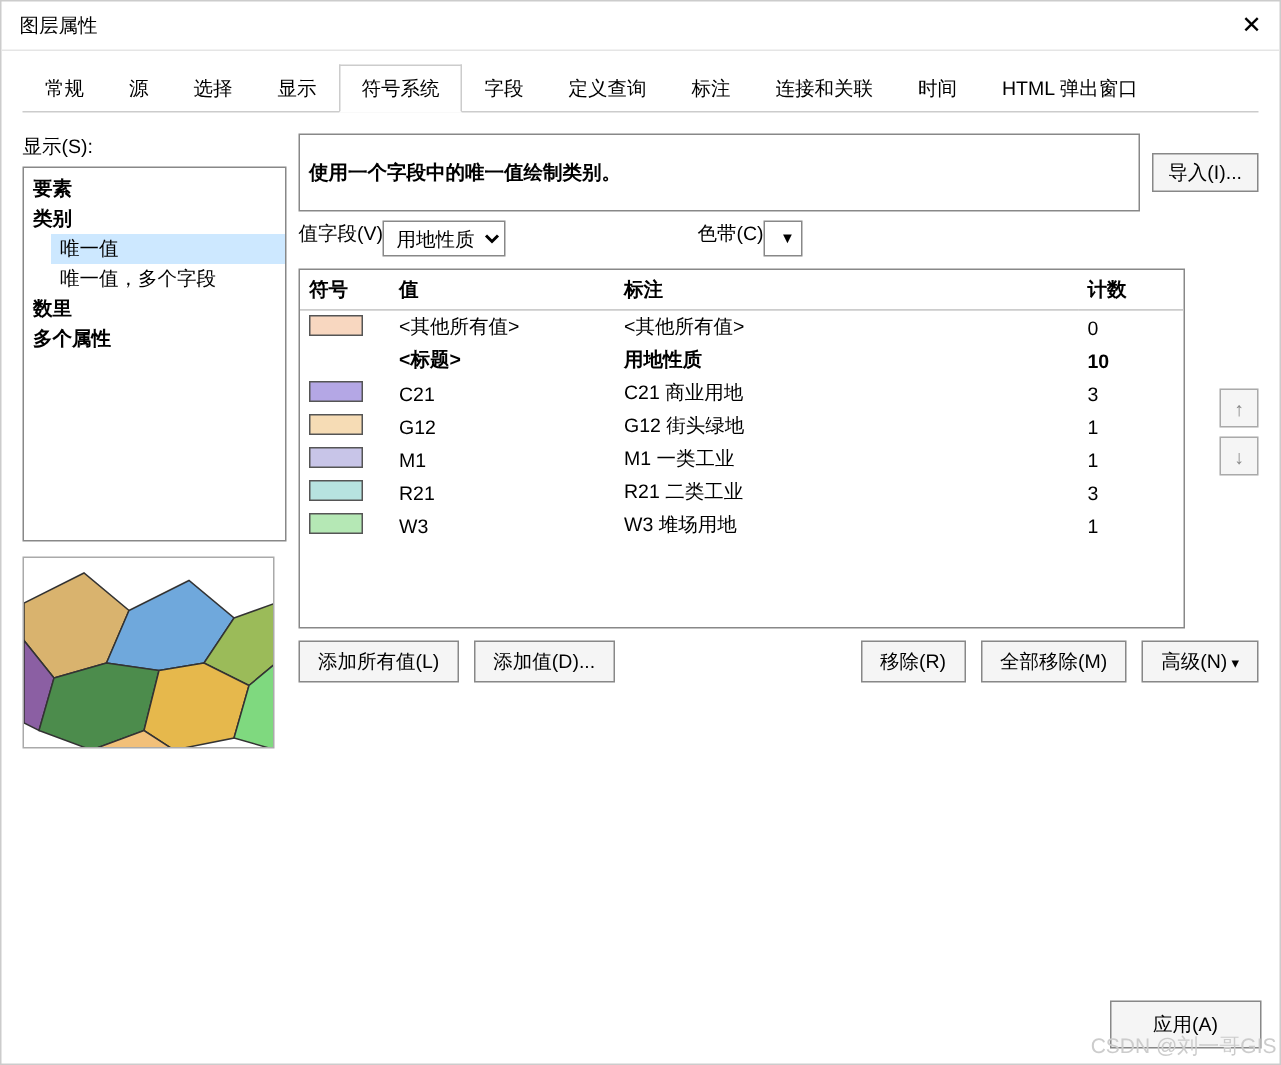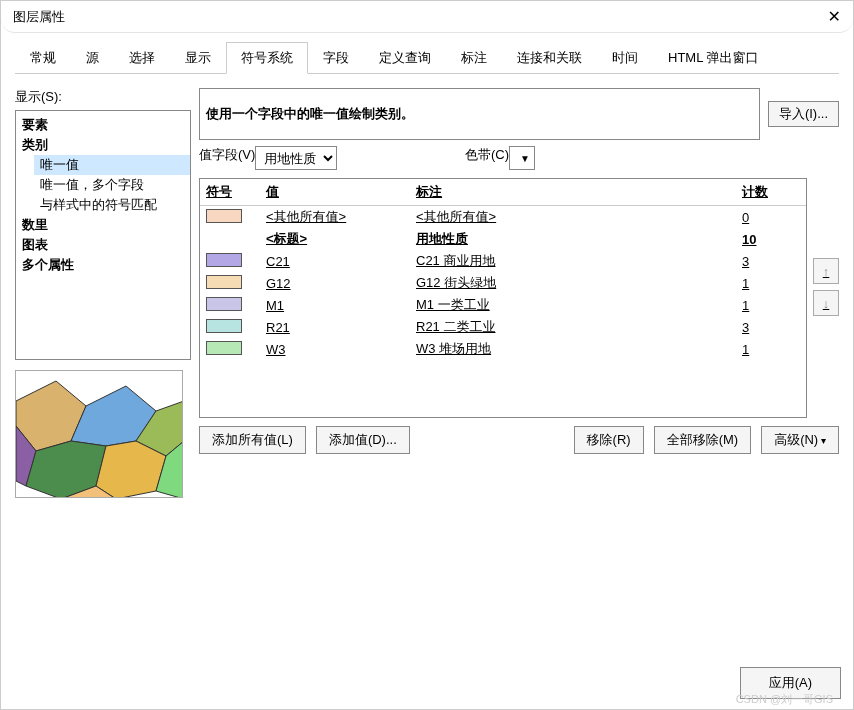--- a/index.html
+++ b/index.html
@@ -1,17 +1,17 @@
 <!DOCTYPE html>
 <html><head>
 <meta charset="utf-8">
 <style>
 * { box-sizing: border-box; font-family: "Microsoft YaHei", "SimSun", Arial, sans-serif; font-size: 13px; }
 body { margin: 0; background: #fff; width: 854px; height: 710px; position: relative; border: 1px solid #ccc; }
-.titlebar { display: flex; align-items: center; justify-content: space-between; padding: 6px 12px; border-bottom: 1px solid #e5e5e5; border-radius: 14px; }
+.titlebar { display: flex; align-items: center; justify-content: space-between; padding: 6px 12px; border-bottom: 1px solid #e5e5e5; }
 .titlebar .title { font-size: 13px; }
 .titlebar .close { font-size: 16px; cursor: pointer; }
 .tabs { display: flex; border-bottom: 1px solid #ccc; margin: 8px 14px 0 14px; }
 .tab { padding: 6px 14px; cursor: pointer; position: relative; top: 1px; border: 1px solid transparent; }
 .tab.active { border: 1px solid #ccc; border-bottom: 1px solid #fff; background: #fff; }
 .content { display: flex; padding: 14px; gap: 8px; }
 .leftcol { width: 176px; display: flex; flex-direction: column; }
 .show-label { margin-bottom: 4px; }
 .tree { border: 1px solid #888; height: 250px; overflow: hidden; padding: 4px 0; }
 .tree-item { padding: 1px 6px; white-space: nowrap; }
@@ -26,37 +26,37 @@
 .fieldsrow { display: flex; gap: 18px; margin-bottom: 8px; }
 .fieldgroup { display: flex; }
 .fieldgroup .lbl { margin-bottom: 2px; }
 .valfield { width: 248px; }
 .colorramp { width: 248px; }
 select, .rampbox { border: 1px solid #888; padding: 3px 4px; background: #fff; height: 24px; }
 .rampbox { display: flex; align-items: center; justify-content: space-between; cursor: pointer; }
 .ramp-swatch { flex:1; height: 14px; display: flex; }
 .ramp-swatch span { flex: 1; }
 .ramp-arrow { margin-left: 6px; font-size: 10px; }
-.gridwrap { display: flex; gap: 6px; text-decoration: underline; }
+.gridwrap { display: flex; gap: 23px; }
 .grid { flex: 1; border: 1px solid #888; height: 240px; overflow: auto; }
 .grid table { border-collapse: collapse; width: 100%; }
 .grid th { text-align: left; padding: 4px 6px; font-weight: bold; border-bottom: 1px solid #ccc; }
 .grid td { padding: 2px 6px; vertical-align: middle; }
 .sym { width: 36px; height: 14px; border: 1px solid #555; display: inline-block; }
 .bold { font-weight: bold; }
 .arrows { display: flex; flex-direction: column; gap: 6px; justify-content: flex-start; padding-top: 80px; }
 .arrowbtn { width: 26px; height: 26px; border: 1px solid #aaa; background: #f5f5f5; display: flex; align-items: center; justify-content: center; cursor: pointer; color: #888; }
 .buttonsrow { display: flex; gap: 10px; margin-top: 8px; align-items: center; }
 .btn { border: 1px solid #888; background: #f5f5f5; padding: 4px 12px; cursor: pointer; }
 .btn.menu::after { content: " ▾"; font-size: 10px; }
 .spacer { flex: 1; }
 .footer { position: absolute; bottom: 10px; right: 12px; display: flex; gap: 10px; align-items: center; }
 .footer .btn { padding: 6px 28px; }
 .footer .btn.primary { border: 1.5px solid #3a7bd5; }
-.watermark { position: absolute; right: 20px; bottom: 2px; color: #ccc; font-size: 11px; pointer-events: none; }
+.watermark { position: absolute; right: 2px; bottom: 2px; color: #ccc; font-size: 14px; pointer-events: none; }
 </style>
 </head>
 <body>
 
 <div class="titlebar">
   <span class="title">图层属性</span>
   <span class="close">✕</span>
 </div>
 
 <div class="tabs" id="tabs">
@@ -75,24 +75,22 @@
 
 <div class="content">
   <div class="leftcol">
     <div class="show-label">显示(S):</div>
     <div class="tree">
       <div class="tree-item bold">要素</div>
       <div class="tree-item bold">类别</div>
       <div class="tree-sub">
         <div class="tree-item sel">唯一值</div>
         <div class="tree-item">唯一值，多个字段</div>
-        <div class="tree-item">与样式中的符号匹配</div>
       </div>
       <div class="tree-item bold">数里</div>
-      <div class="tree-item bold">图表</div>
       <div class="tree-item bold">多个属性</div>
     </div>
     <div class="preview">
       <svg viewBox="0 0 168 128" width="168" height="128">
         <rect x="0" y="0" width="168" height="128" fill="#fff"></rect>
         <path d="M0,30 L40,10 L70,35 L55,70 L20,80 L0,55 Z" fill="#d9b36e" stroke="#333"></path>
         <path d="M70,35 L110,15 L140,40 L120,70 L90,75 L55,70 Z" fill="#6fa8dc" stroke="#333"></path>
         <path d="M140,40 L168,30 L168,70 L150,85 L120,70 Z" fill="#9bbb59" stroke="#333"></path>
         <path d="M0,55 L20,80 L10,115 L0,110 Z" fill="#8b5fa3" stroke="#333"></path>
         <path d="M20,80 L55,70 L90,75 L80,115 L45,128 L10,115 Z" fill="#4c8c4c" stroke="#333"></path>

